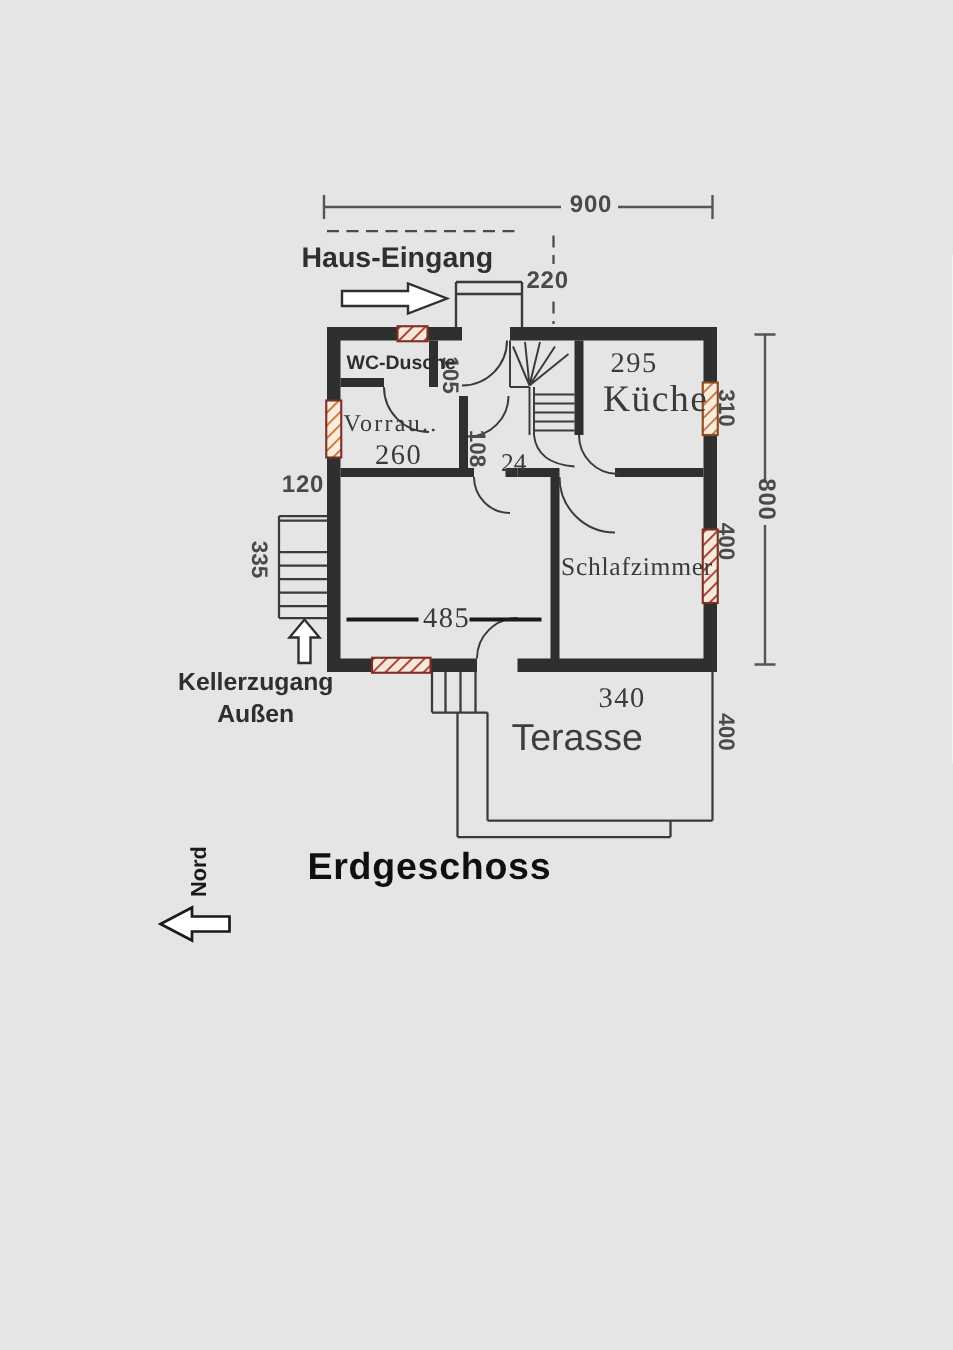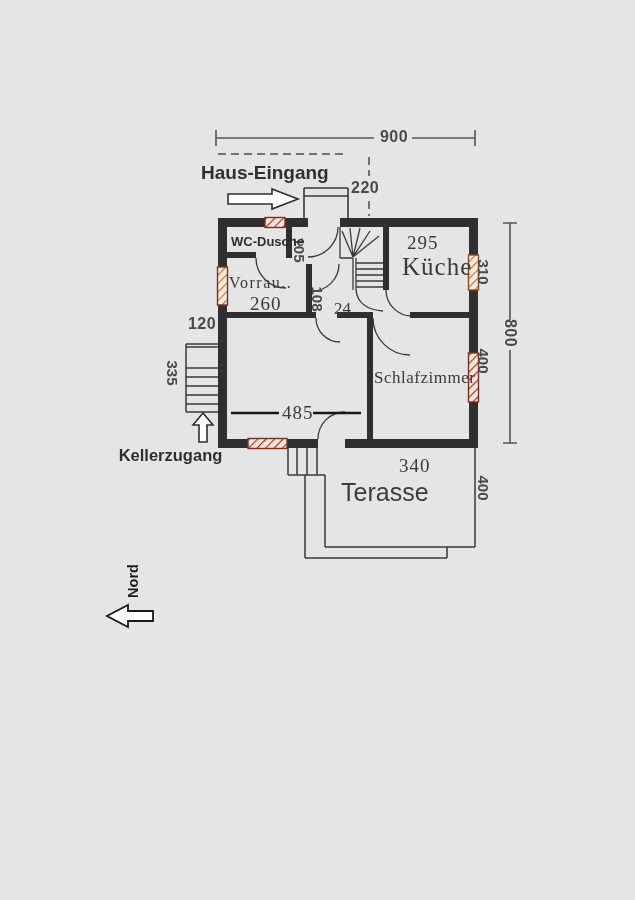--- a/index.html
+++ b/index.html
@@ -167,18 +167,20 @@
   <div class="lbl serif room-num" style="left:282px;top:403px;">485</div>
 
   <div class="lbl serif" style="left:374px;top:369px;font-size:17px;letter-spacing:.5px;">Schlafzimmer</div>
 
   <div class="lbl serif room-num" style="left:399px;top:414px;margin-top:42px;">340</div>
 
   <div class="lbl terasse" style="left:341px;top:480px;">Terasse</div>
 
   <div class="lbl center" style="left:88px;top:447px;width:165px;color:#2f2f2f;font-size:16.5px;font-weight:600;">
     <div>Kellerzugang</div>
+    <div style="margin-top:4px;">Außen</div>
   </div>
 
+  <div class="lbl title" style="left:205px;top:566px;">Erdgeschoss</div>
 
   <div class="lbl vtext-ccw" style="left:111px;top:572px;width:44px;height:18px;font-size:14.5px;font-weight:bold;color:#1a1a1a;">Nord</div>
 
 </div>
 
 </body></html>

